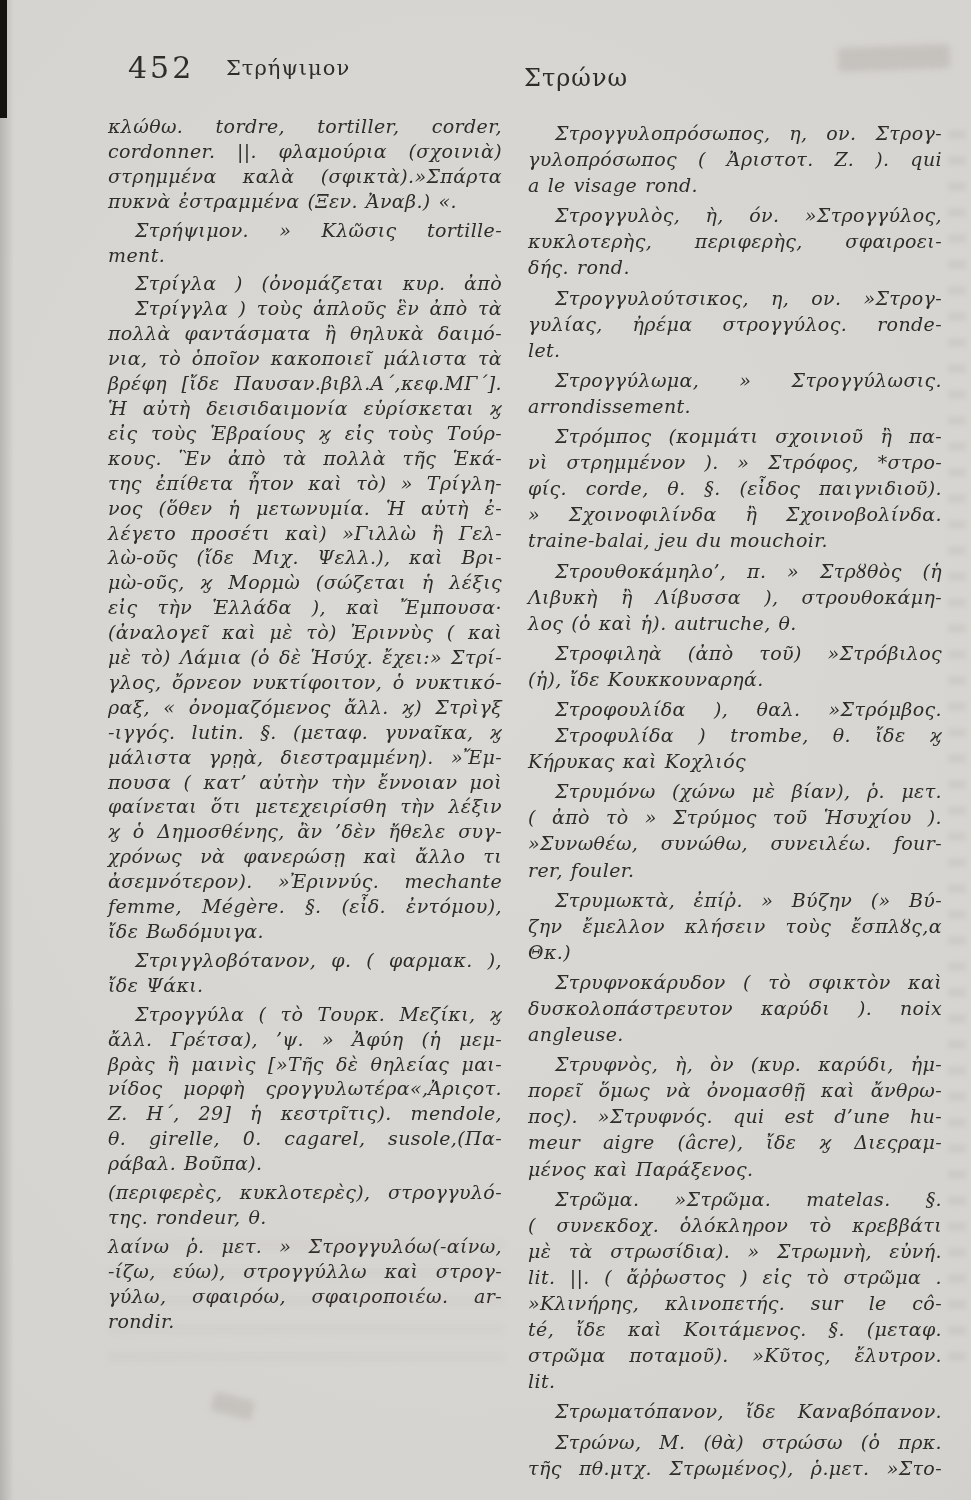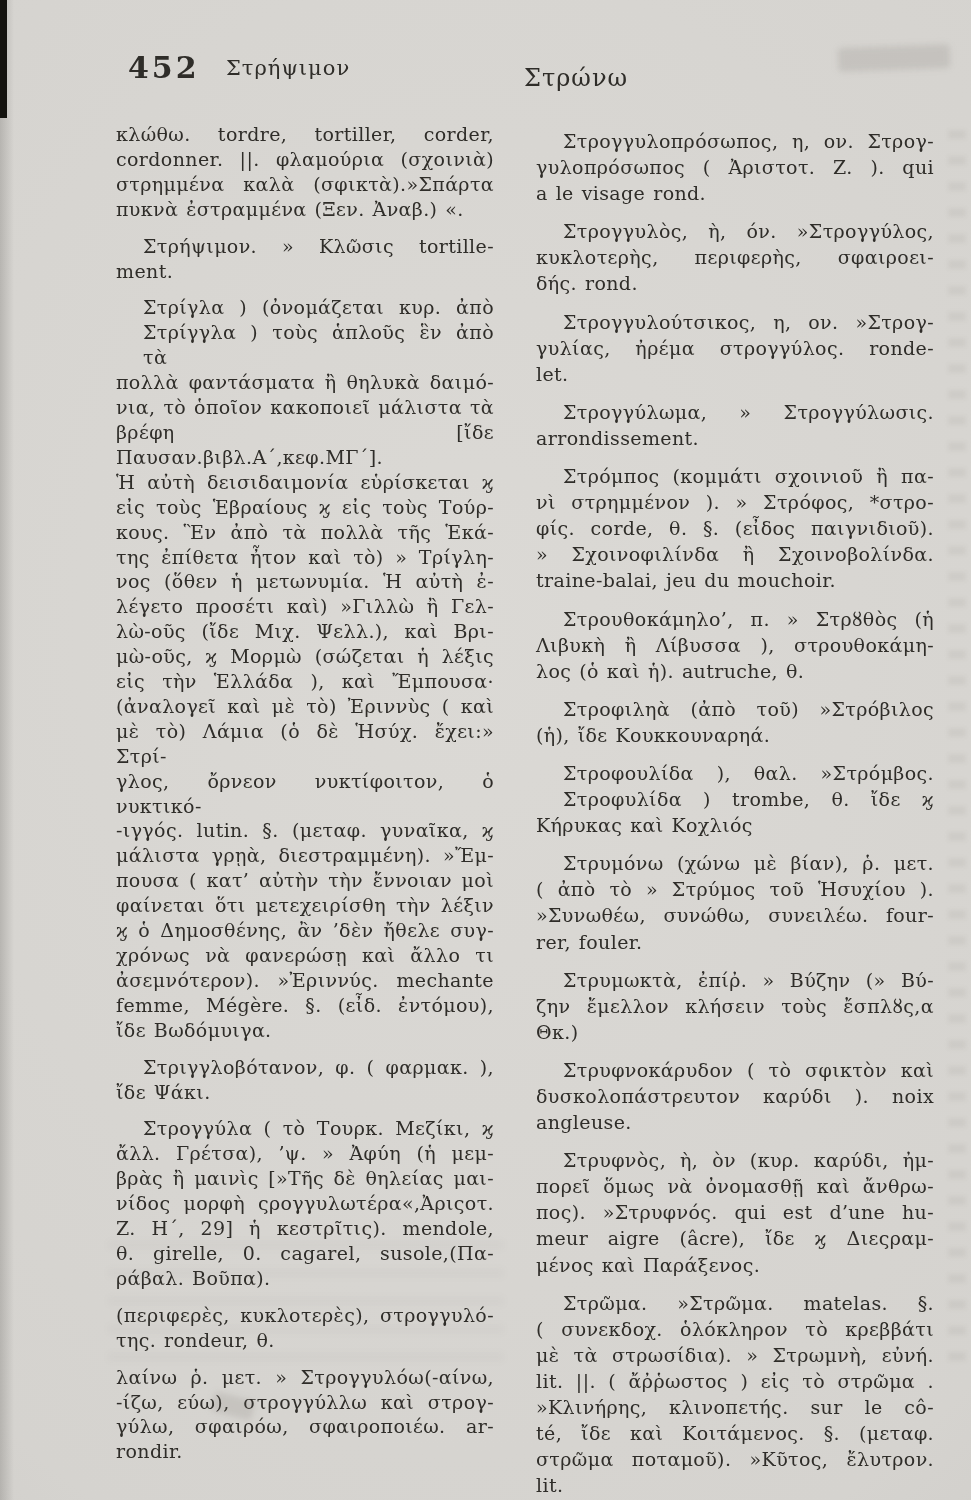--- a/index.html
+++ b/index.html
@@ -5,27 +5,27 @@
   html,body{margin:0;padding:0;background:#bdbbb7;}
   .page{
     position:relative;width:971px;height:1500px;overflow:hidden;
     background:radial-gradient(145% 120% at 48% 42%, #dbd9d5 0%, #d5d3cf 55%, #c5c3bf 90%, #bab8b4 100%);
     font-family:"DejaVu Serif","Liberation Serif",serif;
     color:#2f2d29;
   }
   .edge-mark{position:absolute;left:0;top:0;width:7px;height:118px;background:#14130f;}
   .edge-shade{position:absolute;left:0;top:0;width:14px;height:100%;
     background:linear-gradient(to right, rgba(40,38,34,.18), rgba(0,0,0,0));}
-  .pagenum{position:absolute;left:128px;top:50px;font-size:30px;font-weight:bold;letter-spacing:3px;}
+  .pagenum{position:absolute;left:128px;top:50px;font-size:30px;font-weight:normal;letter-spacing:3px;}
   .head-left{position:absolute;left:226px;top:56px;font-size:21px;letter-spacing:1px;}
   .head-right{position:absolute;left:524px;top:64px;width:422px;text-align:left;font-size:24px;letter-spacing:1px;}
   .col{position:absolute;font-size:19px;letter-spacing:.02em;word-spacing:.08em;}
   .col-left{left:104px;top:110px;width:402px;line-height:24.9px;}
   .col-right{left:524px;top:116px;width:422px;line-height:26.1px;}
-  .para{margin:12px;}
+  .para{margin:4px;font-style:italic;}
   .line{text-align:justify;text-align-last:justify;}
   .line.fin{text-align-last:left;}
   .line.ind{padding-left:27px;}
   
   .ghost{position:absolute;pointer-events:none;}
   .ghost-right{left:948px;top:130px;width:18px;height:1240px;opacity:.6;filter:blur(2px);
     background:repeating-linear-gradient(to bottom, rgba(110,106,98,.14) 0 9px, rgba(0,0,0,0) 9px 26px);}
   .ghost-head{left:838px;top:46px;width:112px;height:24px;background:rgba(112,108,100,.17);
     filter:blur(3px);transform:rotate(-2deg);border-radius:4px;}
   .ghost-foot{left:212px;top:1396px;width:42px;height:20px;background:rgba(112,108,100,.16);
@@ -66,20 +66,21 @@
         <div class="line">κους. Ἓν ἀπὸ τὰ πολλὰ τῆς Ἑκά-</div>
         <div class="line">της ἐπίθετα ἦτον καὶ τὸ) » Τρίγλη-</div>
         <div class="line">νος (ὅθεν ἡ μετωνυμία. Ἡ αὐτὴ ἐ-</div>
         <div class="line">λέγετο προσέτι καὶ) »Γιλλὼ ἢ Γελ-</div>
         <div class="line">λὼ-οῦς (ἴδε Μιχ. Ψελλ.), καὶ Βρι-</div>
         <div class="line">μὼ-οῦς, ϗ Μορμὼ (σώζεται ἡ λέξις</div>
         <div class="line">εἰς τὴν Ἑλλάδα ), καὶ Ἔμπουσα·</div>
         <div class="line">(ἀναλογεῖ καὶ μὲ τὸ) Ἐριννὺς ( καὶ</div>
         <div class="line">μὲ τὸ) Λάμια (ὁ δὲ Ἡσύχ. ἔχει:» Στρί-</div>
         <div class="line">γλος, ὄρνεον νυκτίφοιτον, ὁ νυκτικό-</div>
+        <div class="line">ραξ, « ὀνομαζόμενος ἄλλ. ϗ) Στρὶγξ</div>
         <div class="line">-ιγγός. lutin. §. (μεταφ. γυναῖκα, ϗ</div>
         <div class="line">μάλιστα γρῃὰ, διεστραμμένη). »Ἔμ-</div>
         <div class="line">πουσα ( κατ’ αὐτὴν τὴν ἔννοιαν μοὶ</div>
         <div class="line">φαίνεται ὅτι μετεχειρίσθη τὴν λέξιν</div>
         <div class="line">ϗ ὁ Δημοσθένης, ἂν ’δὲν ἤθελε συγ-</div>
         <div class="line">χρόνως νὰ φανερώσῃ καὶ ἄλλο τι</div>
         <div class="line">ἀσεμνότερον). »Ἐριννύς. mechante</div>
         <div class="line">femme, Mégère. §. (εἶδ. ἐντόμου),</div>
         <div class="line fin">ἴδε Βωδόμυιγα.</div>
       </div>

